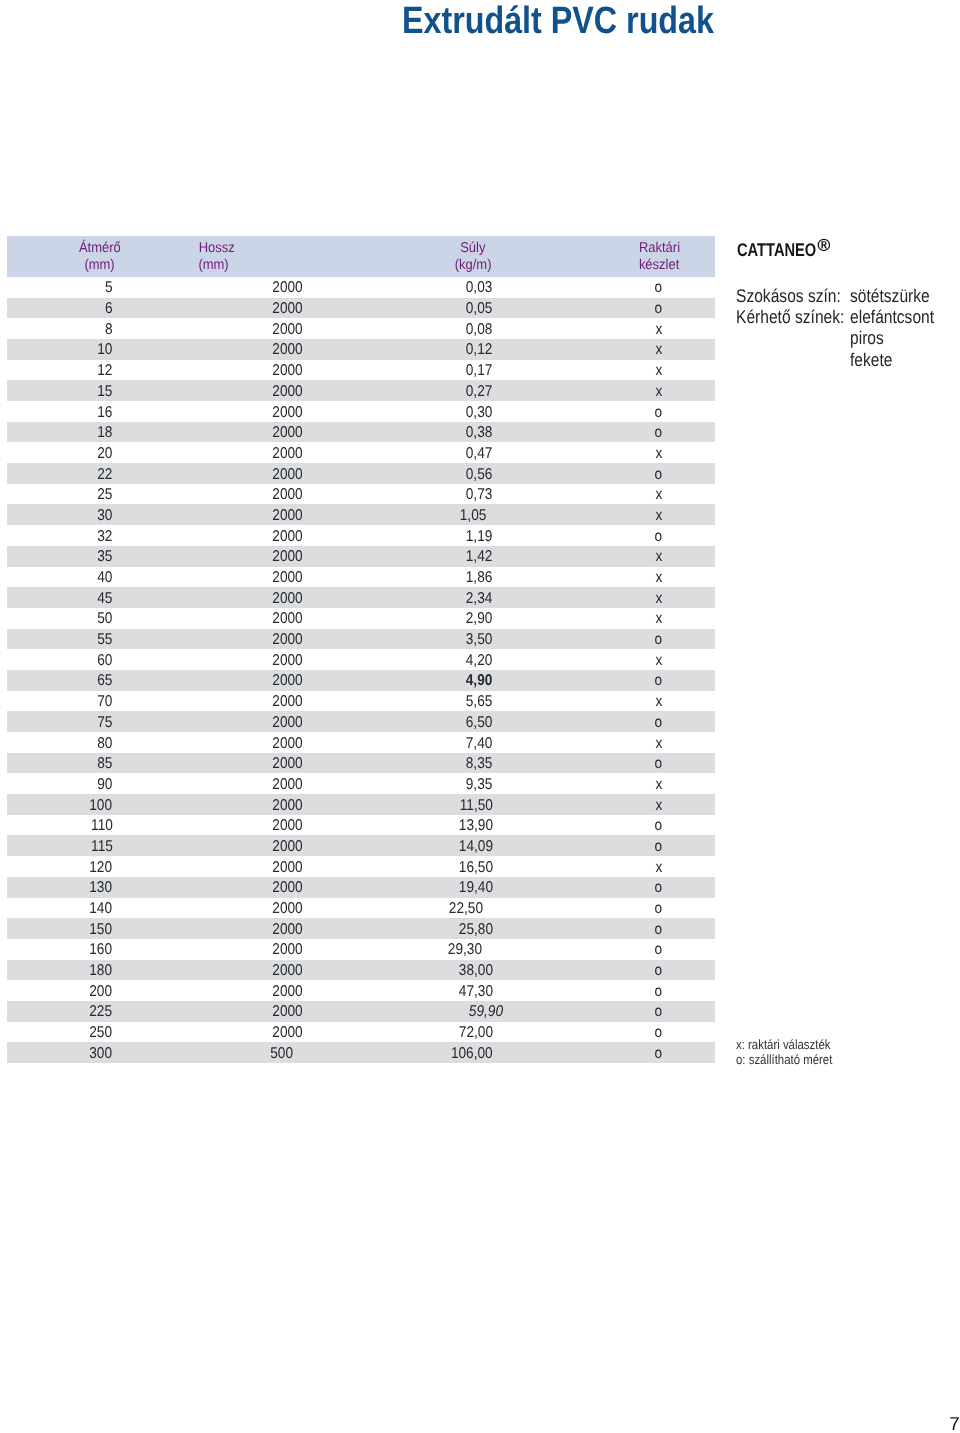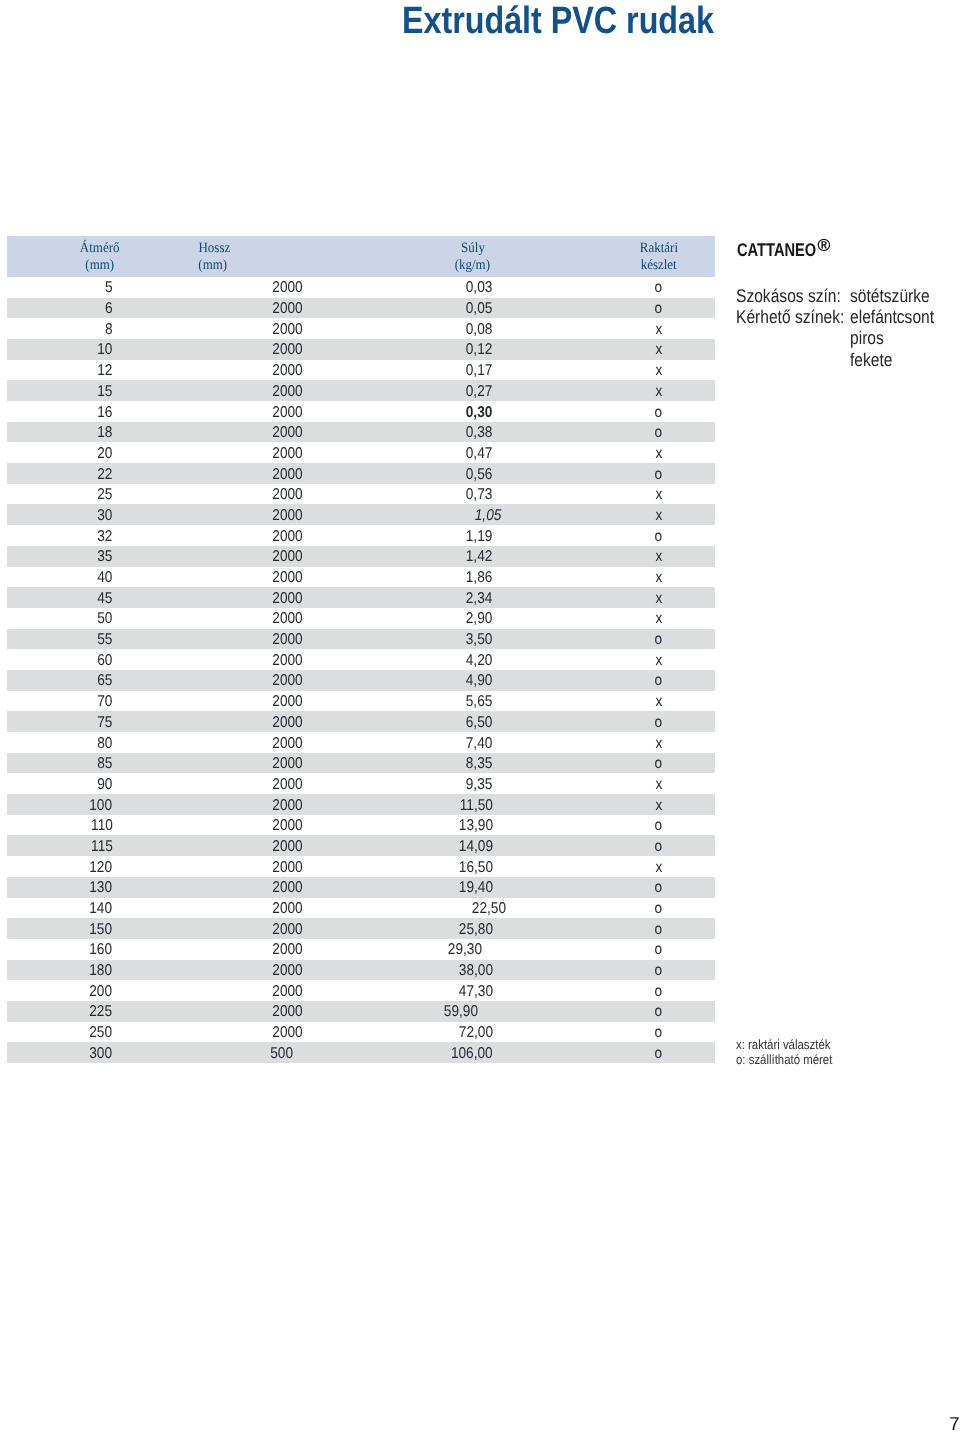--- a/index.html
+++ b/index.html
@@ -14,21 +14,21 @@
   .title{
     position:absolute;left:401.5px;top:-0.8px;
     font-size:38px;font-weight:bold;color:#11528C;
     line-height:44px;white-space:nowrap;
     transform:scaleX(0.849);transform-origin:left top;
   }
 
   .tbl{position:absolute;left:7.2px;top:235.9px;width:708px;}
   .thead{background:#CBD5E7;height:41.0px;position:relative;}
   .hcell{position:absolute;top:4.3px;text-align:center;
-    font-size:14.2px;color:#0c4a6e;line-height:17.3px;white-space:nowrap;font-family:Liberation Serif, serif;}
+    font-size:14.2px;color:#701a75;line-height:17.3px;white-space:nowrap;}
   .hcell span{display:inline-block;transform:scaleX(0.915);transform-origin:center center;}
   .rows{position:relative;}
   .row{height:20.69px;position:relative;}
   .row.alt{background:#DCDDDE;}
   .cell{position:absolute;top:-0.5px;white-space:nowrap;
     font-size:15.6px;color:#262930;line-height:23.6px;}
   .cell span{display:inline-block;transform:scaleX(0.876);}
   .cell.r{text-align:right;}
   .cell.r span{transform-origin:right center;}
   .cell.c{text-align:center;}
@@ -111,21 +111,21 @@
         </div>
         <div class="row alt">
           <div class="cell r" style="left: -74.7px; width: 180px;"><span>15</span></div>
           <div class="cell r" style="left: 115.2px; width: 180px;"><span>2000</span></div>
           <div class="cell r" style="left: 305.4px; width: 180px;"><span>0,27</span></div>
           <div class="cell c" style="left: 561.6px; width: 180px;"><span>x</span></div>
         </div>
         <div class="row">
           <div class="cell r" style="left: -74.7px; width: 180px;"><span>16</span></div>
           <div class="cell r" style="left: 115.2px; width: 180px;"><span>2000</span></div>
-          <div class="cell r" style="left: 305.4px; width: 180px; font-weight: bold;"><span>0,30</span></div>
+          <div class="cell r" style="left: 305.4px; width: 180px;"><span>0,30</span></div>
           <div class="cell c" style="left: 561.6px; width: 180px;"><span>o</span></div>
         </div>
         <div class="row alt">
           <div class="cell r" style="left: -74.7px; width: 180px;"><span>18</span></div>
           <div class="cell r" style="left: 115.2px; width: 180px;"><span>2000</span></div>
           <div class="cell r" style="left: 305.4px; width: 180px;"><span>0,38</span></div>
           <div class="cell c" style="left: 561.6px; width: 180px;"><span>o</span></div>
         </div>
         <div class="row">
           <div class="cell r" style="left: -74.7px; width: 180px;"><span>20</span></div>
@@ -141,21 +141,21 @@
         </div>
         <div class="row">
           <div class="cell r" style="left: -74.7px; width: 180px;"><span>25</span></div>
           <div class="cell r" style="left: 115.2px; width: 180px;"><span>2000</span></div>
           <div class="cell r" style="left: 305.4px; width: 180px;"><span>0,73</span></div>
           <div class="cell c" style="left: 561.6px; width: 180px;"><span>x</span></div>
         </div>
         <div class="row alt">
           <div class="cell r" style="left: -74.7px; width: 180px;"><span>30</span></div>
           <div class="cell r" style="left: 115.2px; width: 180px;"><span>2000</span></div>
-          <div class="cell r" style="left: 314px; width: 180px; font-style: italic;"><span>1,05</span></div>
+          <div class="cell r" style="left: 299px; width: 180px;"><span>1,05</span></div>
           <div class="cell c" style="left: 561.6px; width: 180px;"><span>x</span></div>
         </div>
         <div class="row">
           <div class="cell r" style="left: -74.7px; width: 180px;"><span>32</span></div>
           <div class="cell r" style="left: 115.2px; width: 180px;"><span>2000</span></div>
           <div class="cell r" style="left: 305.4px; width: 180px;"><span>1,19</span></div>
           <div class="cell c" style="left: 561.6px; width: 180px;"><span>o</span></div>
         </div>
         <div class="row alt">
           <div class="cell r" style="left: -74.7px; width: 180px;"><span>35</span></div>
@@ -189,21 +189,21 @@
         </div>
         <div class="row">
           <div class="cell r" style="left: -74.7px; width: 180px;"><span>60</span></div>
           <div class="cell r" style="left: 115.2px; width: 180px;"><span>2000</span></div>
           <div class="cell r" style="left: 305.4px; width: 180px;"><span>4,20</span></div>
           <div class="cell c" style="left: 561.6px; width: 180px;"><span>x</span></div>
         </div>
         <div class="row alt">
           <div class="cell r" style="left: -74.7px; width: 180px;"><span>65</span></div>
           <div class="cell r" style="left: 115.2px; width: 180px;"><span>2000</span></div>
-          <div class="cell r" style="left: 305.4px; width: 180px;"><span>4,90</span></div>
+          <div class="cell r" style="left: 305.4px; width: 180px; font-weight: bold;"><span>4,90</span></div>
           <div class="cell c" style="left: 561.6px; width: 180px;"><span>o</span></div>
         </div>
         <div class="row">
           <div class="cell r" style="left: -74.7px; width: 180px;"><span>70</span></div>
           <div class="cell r" style="left: 115.2px; width: 180px;"><span>2000</span></div>
           <div class="cell r" style="left: 305.4px; width: 180px;"><span>5,65</span></div>
           <div class="cell c" style="left: 561.6px; width: 180px;"><span>x</span></div>
         </div>
         <div class="row alt">
           <div class="cell r" style="left: -74.7px; width: 180px;"><span>75</span></div>
@@ -255,21 +255,21 @@
         </div>
         <div class="row alt">
           <div class="cell r" style="left: -74.7px; width: 180px;"><span>130</span></div>
           <div class="cell r" style="left: 115.2px; width: 180px;"><span>2000</span></div>
           <div class="cell r" style="left: 305.4px; width: 180px;"><span>19,40</span></div>
           <div class="cell c" style="left: 561.6px; width: 180px;"><span>o</span></div>
         </div>
         <div class="row">
           <div class="cell r" style="left: -74.7px; width: 180px;"><span>140</span></div>
           <div class="cell r" style="left: 115.2px; width: 180px;"><span>2000</span></div>
-          <div class="cell r" style="left: 319px; width: 180px;"><span>22,50</span></div>
+          <div class="cell r" style="left: 296px; width: 180px;"><span>22,50</span></div>
           <div class="cell c" style="left: 561.6px; width: 180px;"><span>o</span></div>
         </div>
         <div class="row alt">
           <div class="cell r" style="left: -74.7px; width: 180px;"><span>150</span></div>
           <div class="cell r" style="left: 115.2px; width: 180px;"><span>2000</span></div>
           <div class="cell r" style="left: 305.4px; width: 180px;"><span>25,80</span></div>
           <div class="cell c" style="left: 561.6px; width: 180px;"><span>o</span></div>
         </div>
         <div class="row">
           <div class="cell r" style="left: -74.7px; width: 180px;"><span>160</span></div>
@@ -285,21 +285,21 @@
         </div>
         <div class="row">
           <div class="cell r" style="left: -74.7px; width: 180px;"><span>200</span></div>
           <div class="cell r" style="left: 115.2px; width: 180px;"><span>2000</span></div>
           <div class="cell r" style="left: 305.4px; width: 180px;"><span>47,30</span></div>
           <div class="cell c" style="left: 561.6px; width: 180px;"><span>o</span></div>
         </div>
         <div class="row alt">
           <div class="cell r" style="left: -74.7px; width: 180px;"><span>225</span></div>
           <div class="cell r" style="left: 115.2px; width: 180px;"><span>2000</span></div>
-          <div class="cell r" style="left: 291px; width: 180px;"><span>59,90</span></div>
+          <div class="cell r" style="left: 316px; width: 180px; font-style: italic;"><span>59,90</span></div>
           <div class="cell c" style="left: 561.6px; width: 180px;"><span>o</span></div>
         </div>
         <div class="row">
           <div class="cell r" style="left: -74.7px; width: 180px;"><span>250</span></div>
           <div class="cell r" style="left: 115.2px; width: 180px;"><span>2000</span></div>
           <div class="cell r" style="left: 305.4px; width: 180px;"><span>72,00</span></div>
           <div class="cell c" style="left: 561.6px; width: 180px;"><span>o</span></div>
         </div>
         <div class="row alt">
           <div class="cell r" style="left: -74.7px; width: 180px;"><span>300</span></div>

